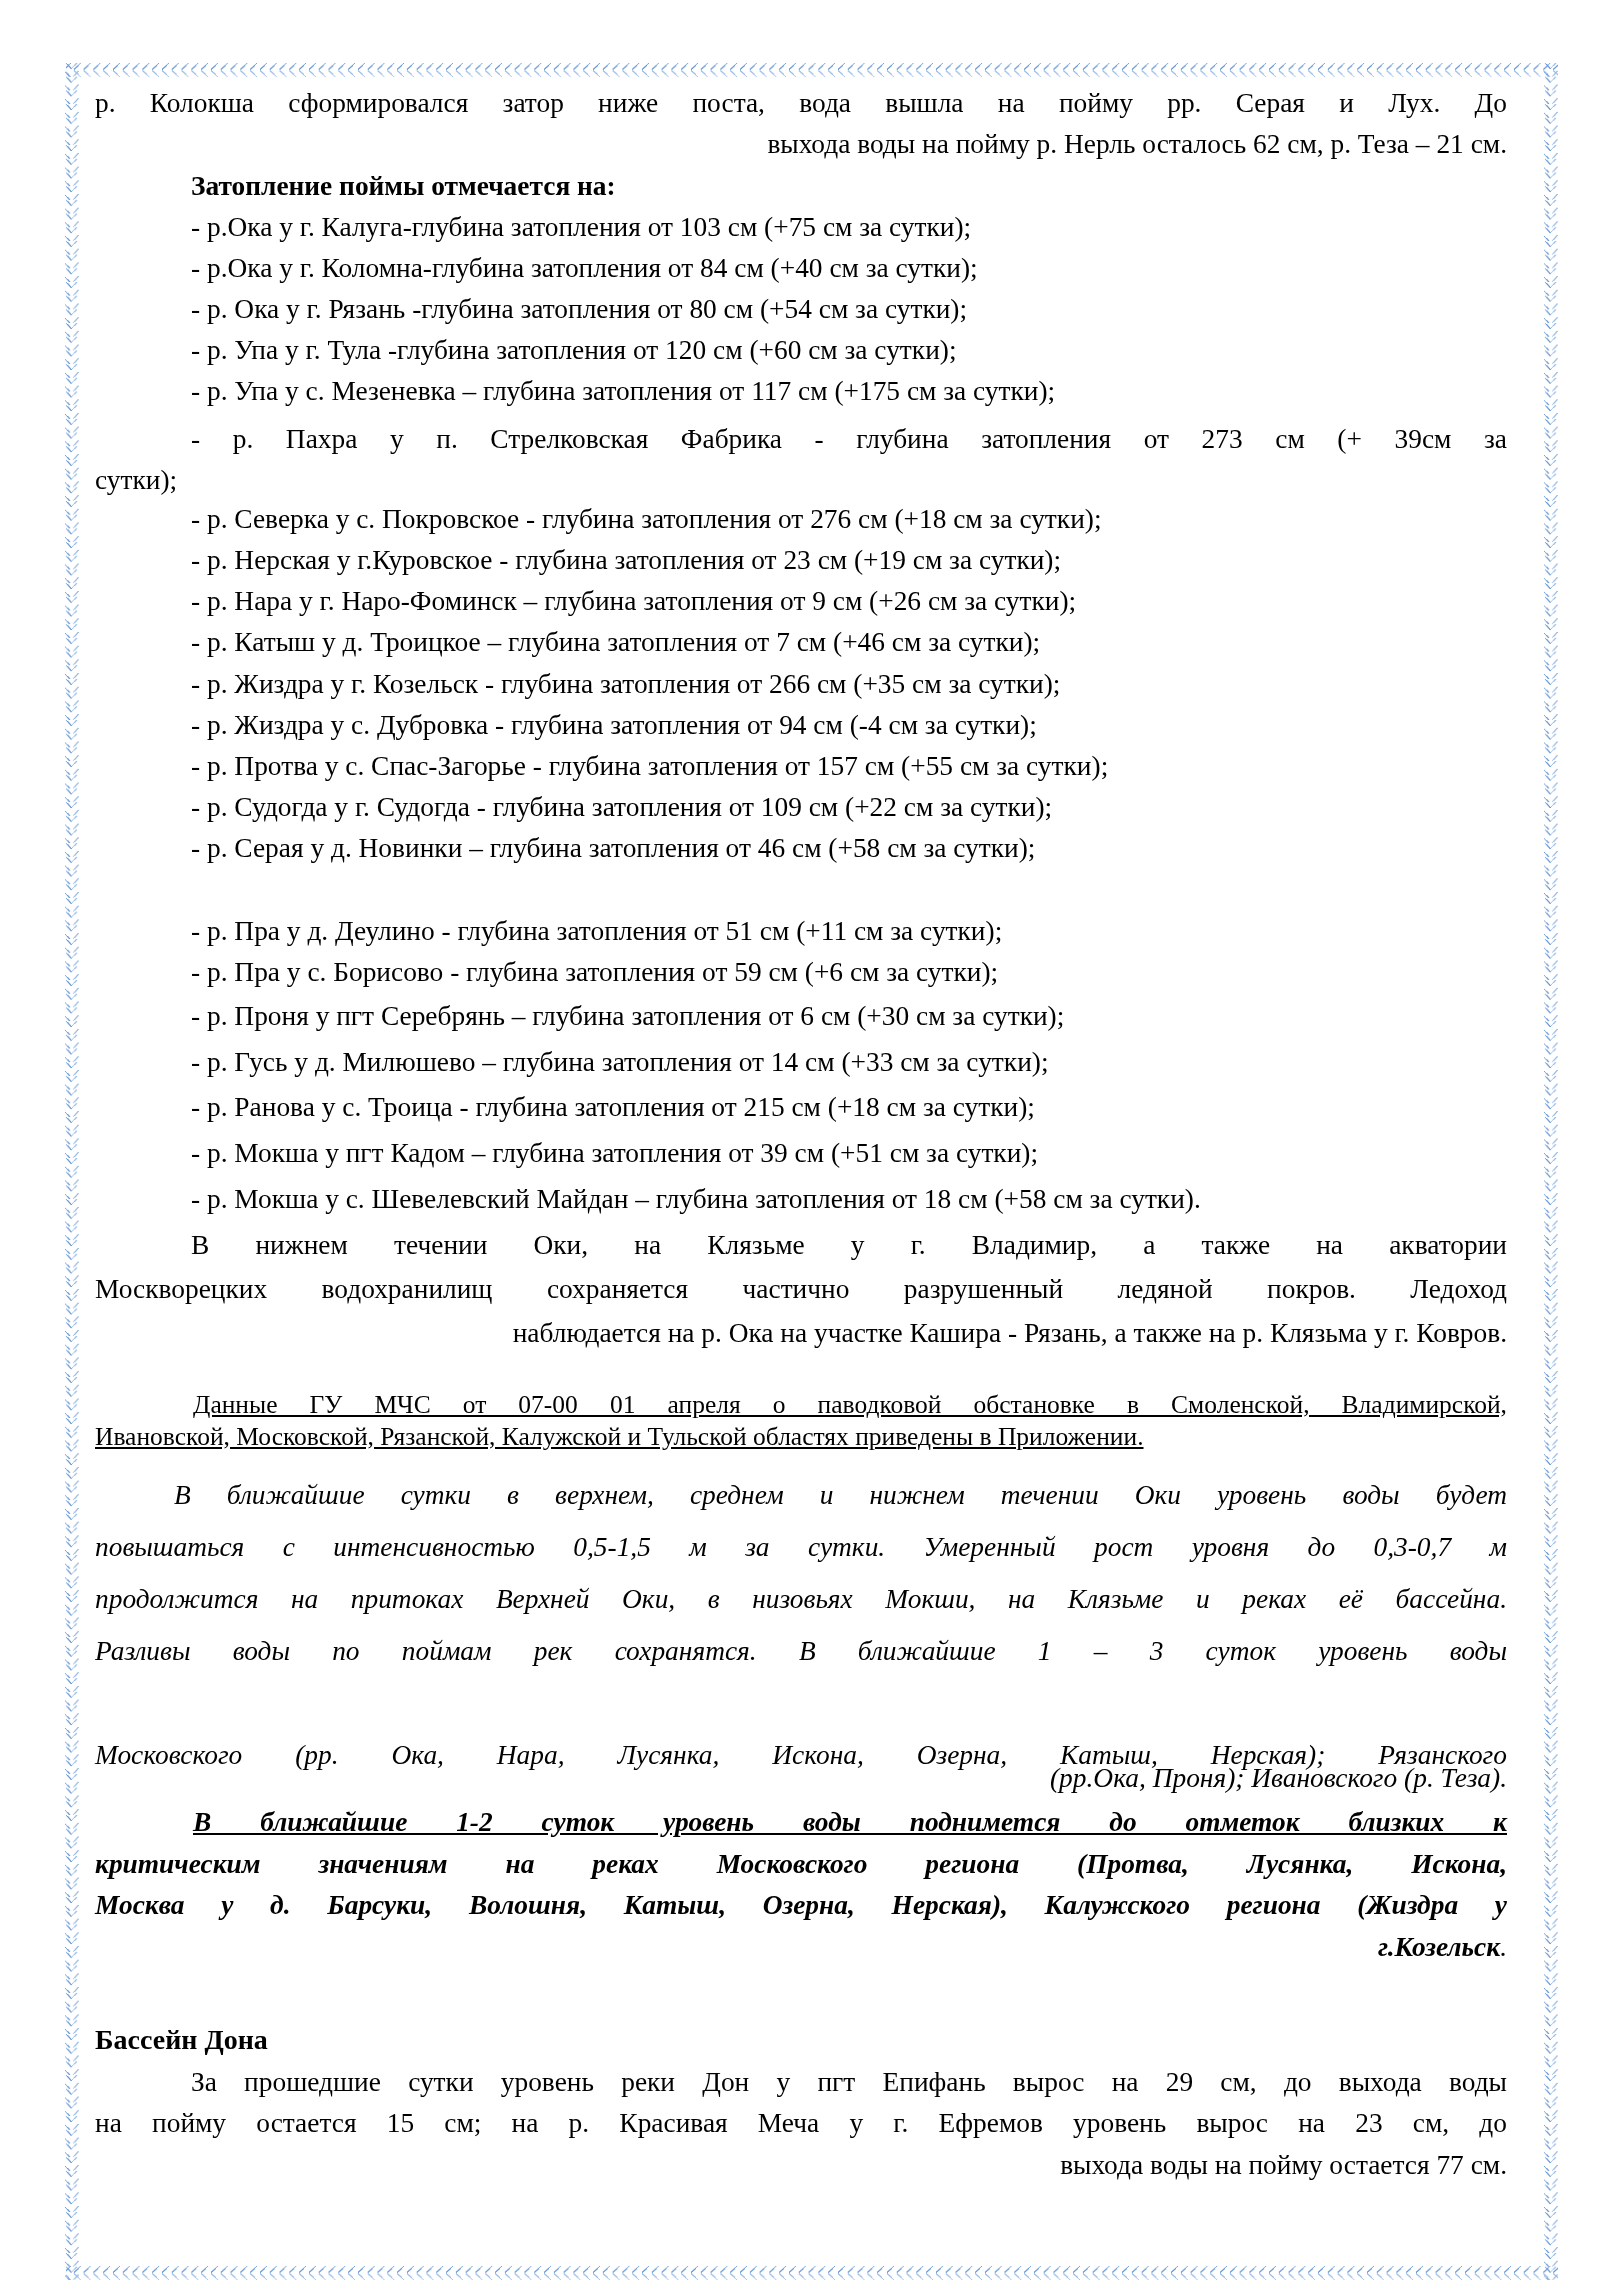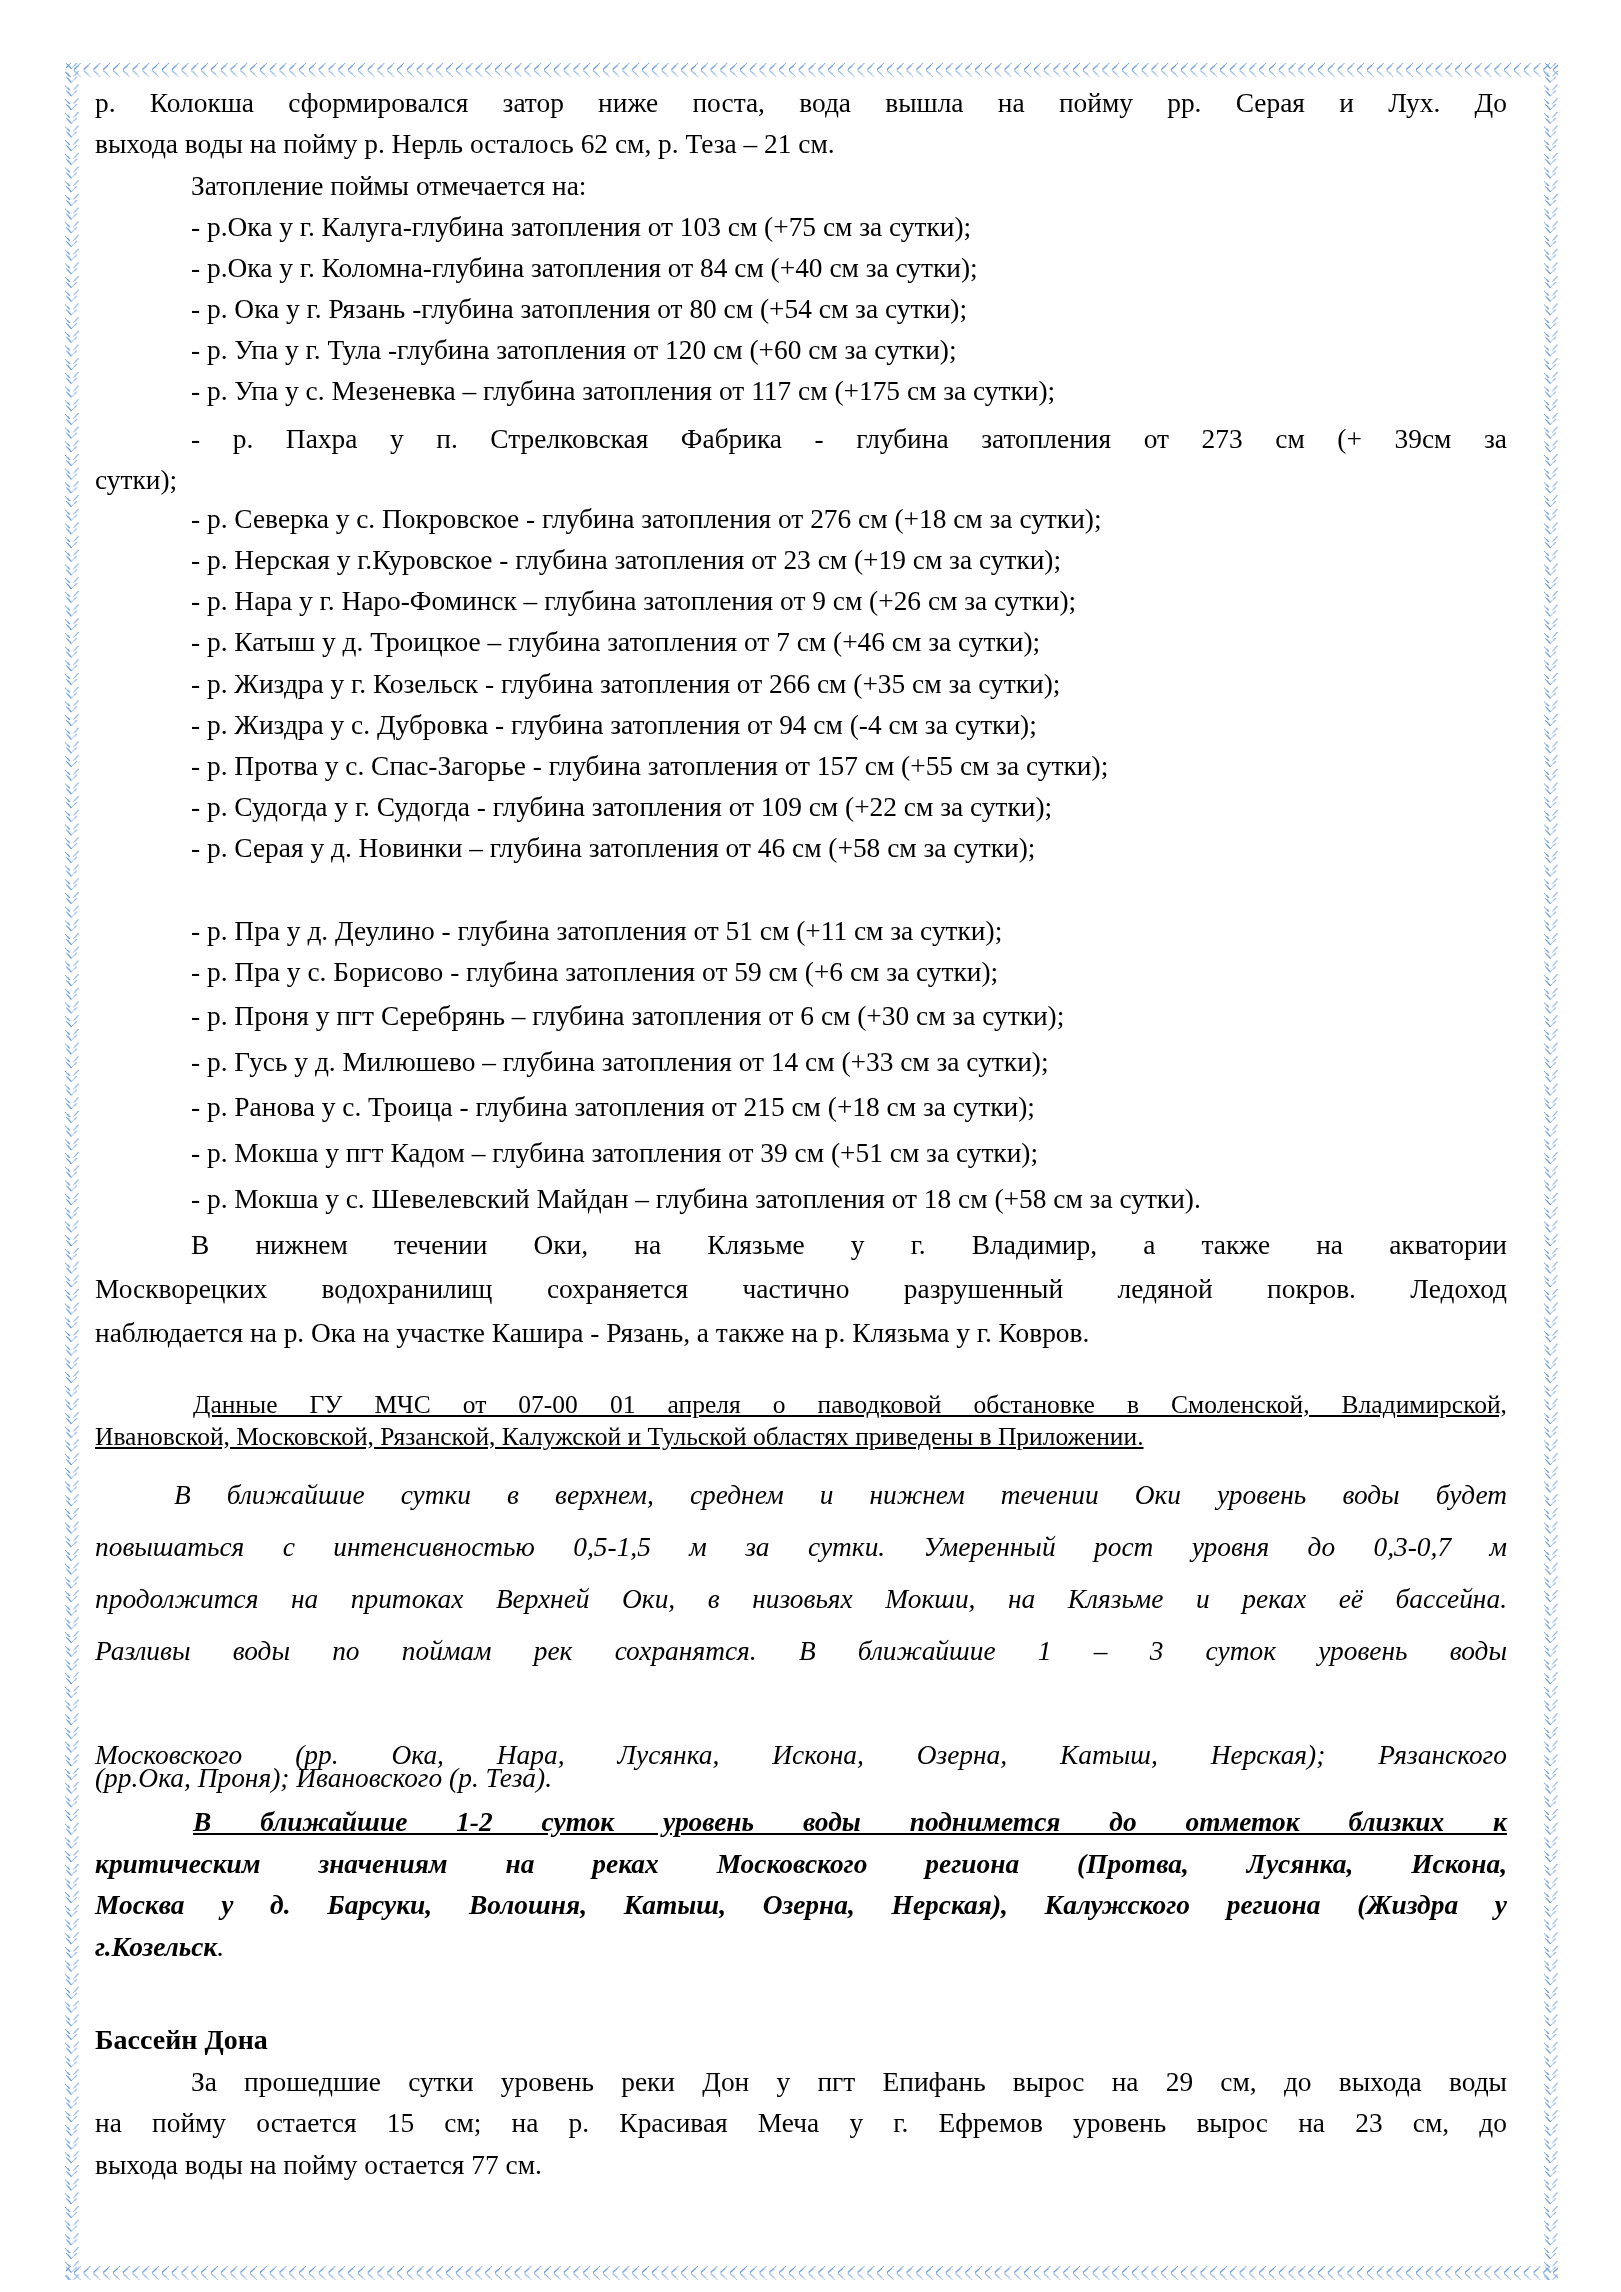--- a/index.html
+++ b/index.html
@@ -22,22 +22,22 @@
       repeating-linear-gradient(135deg, transparent 0 2.9px, #9cbde6 2.9px 3.9px, transparent 3.9px 6.9px);
     background-size: 6.9px 13.7px, 6.9px 13.7px;
     background-position: 0 0, 6.9px 0;
     background-repeat: repeat-y; }
   #border-top    { left: 66px; top: 63px; width: 1492px; }
   #border-bottom { left: 66px; top: 2266px; width: 1492px; }
   #border-left   { left: 65px; top: 63px; height: 2217px; }
   #border-right  { left: 1544px; top: 63px; height: 2217px; }
   .line { position: absolute; white-space: nowrap; font-size: 27.4px; line-height: 41px; }
   .just { text-align: justify; text-align-last: justify; }
-  .ind  { left: 191px; }
-  .full { left: 95px; width: 1412px; }
+  .ind  { left: 191px; font-weight: bold; }
+  .full { left: 95px; width: 1412px; text-align: right; }
 
   .list-item { position: absolute; left: 191px; white-space: nowrap; font-size: 27.4px; line-height: 41px; }
 
   .underlined { text-decoration: underline; font-size: 25.5px; line-height: 32px; }
   .italic { font-style: italic; }
   .bold-italic { font-style: italic; font-weight: bold; }
   .heading { font-weight: bold; font-size: 28px; }
 </style>
 </head>
 <body>

